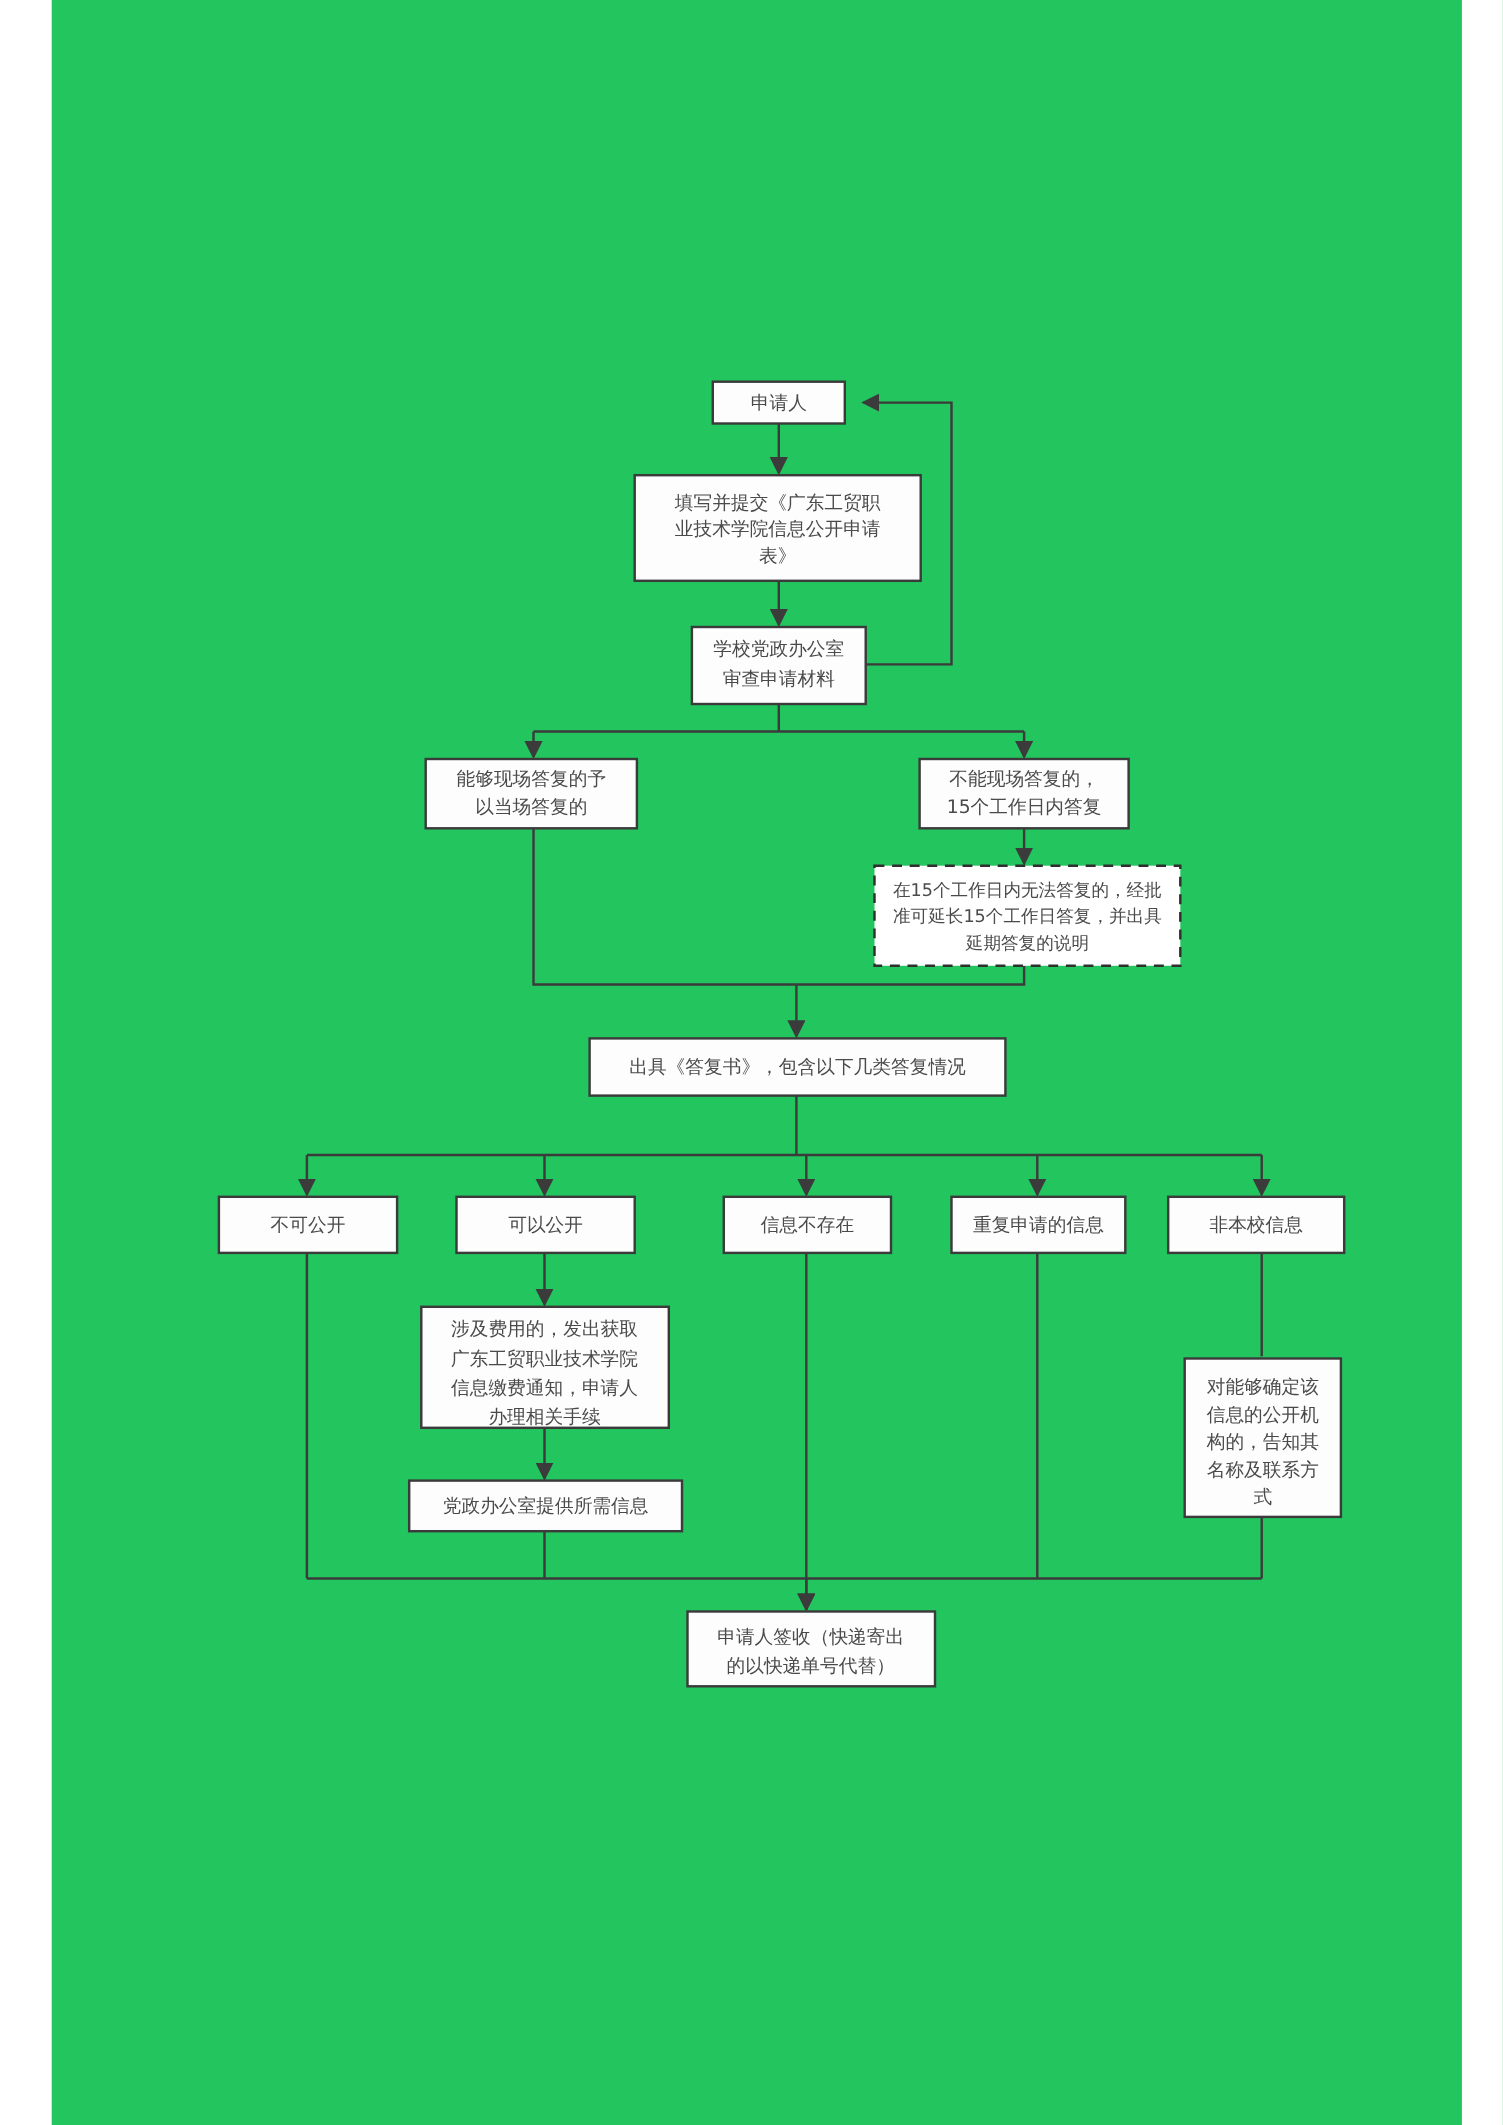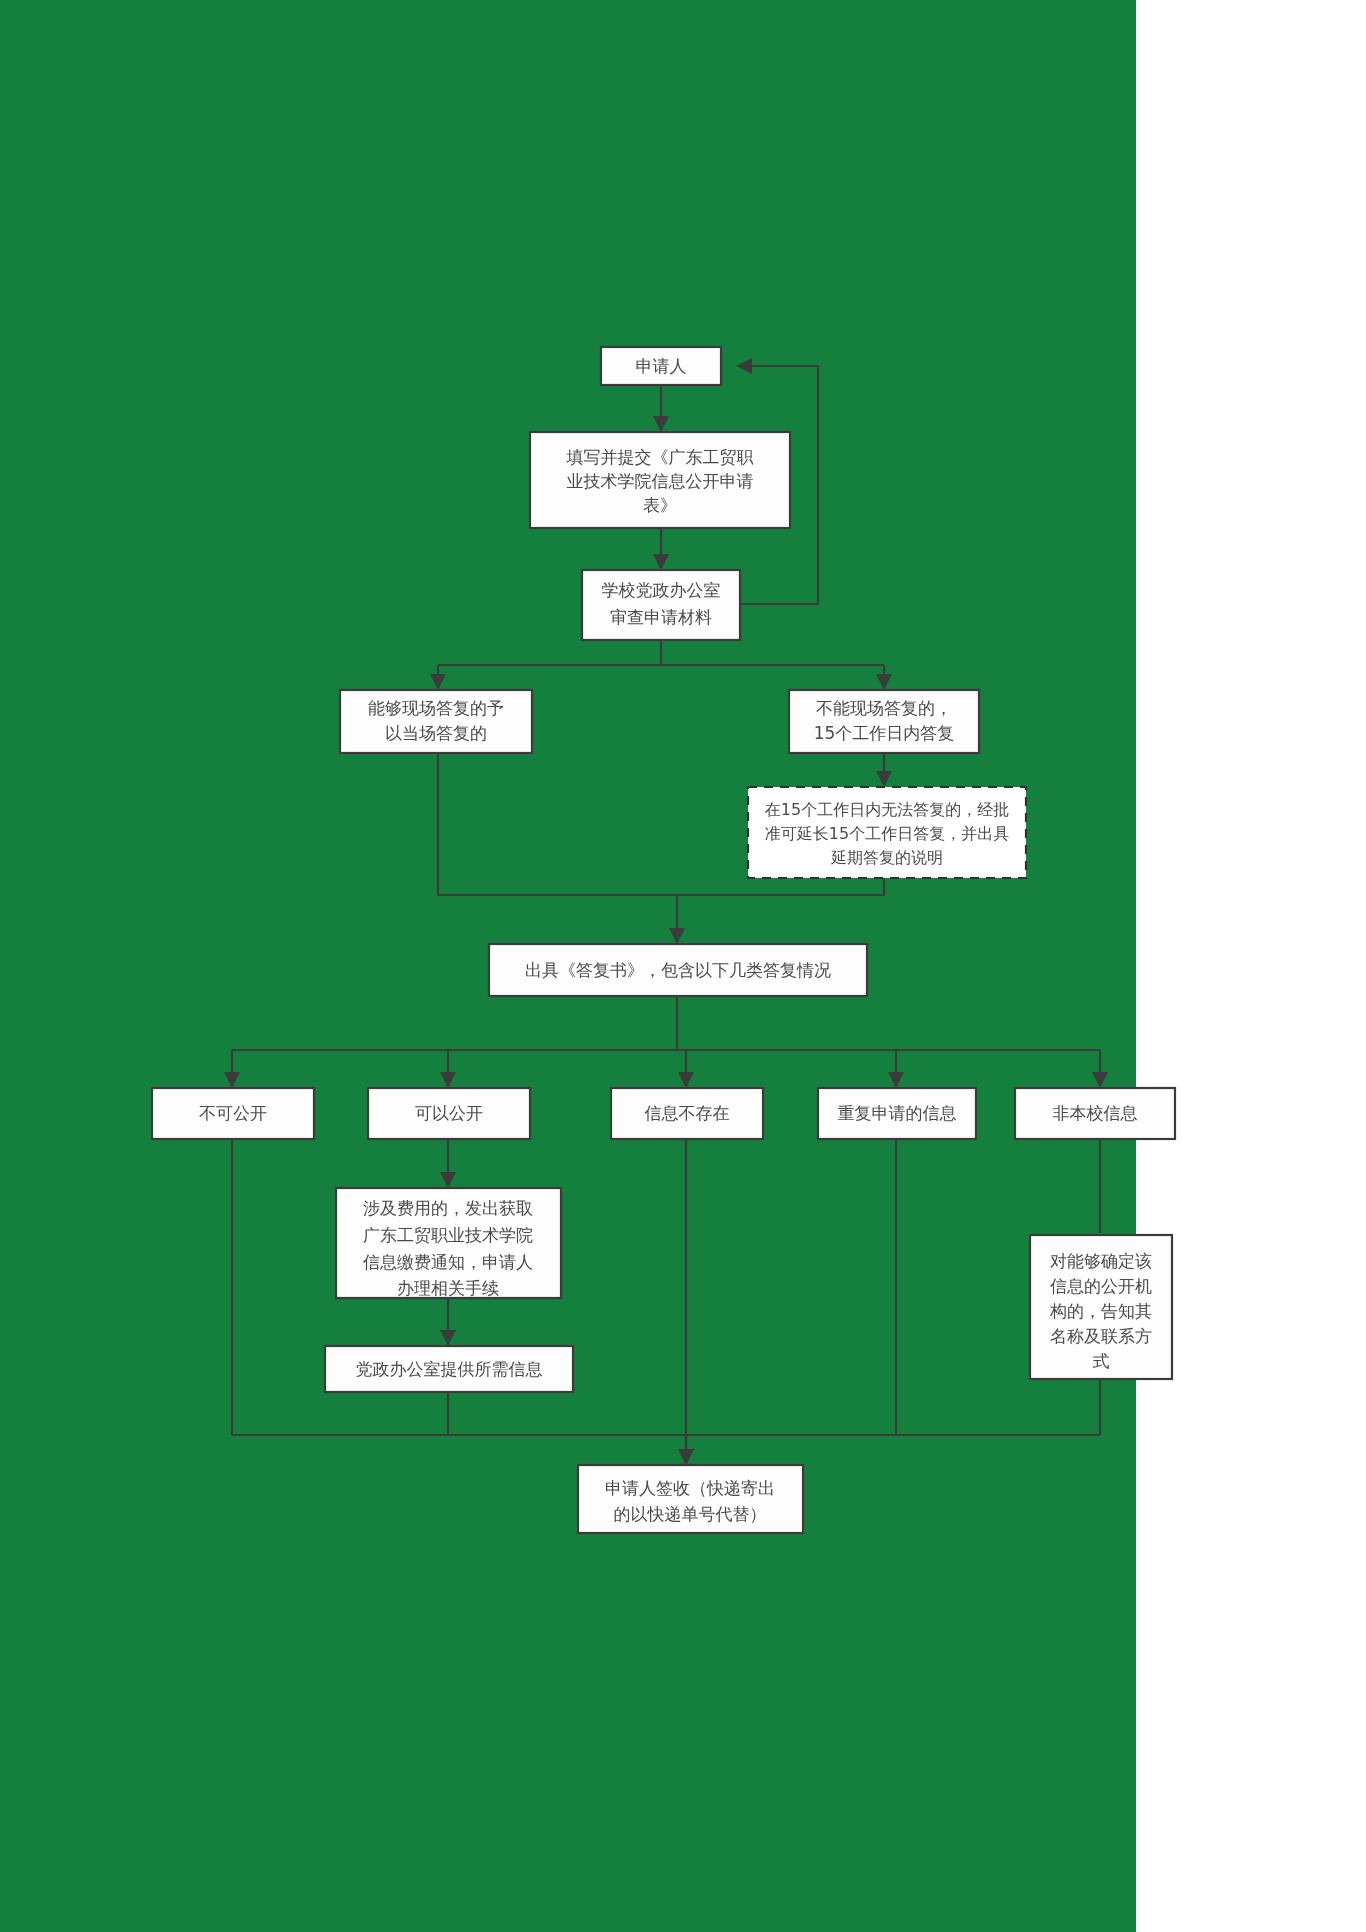--- a/index.html
+++ b/index.html
@@ -8,23 +8,24 @@
     background: #ffffff;
   }
   body {
     width: 1366px;
     height: 1932px;
     font-family: "DejaVu Sans", "Liberation Sans", sans-serif;
     overflow: hidden;
   }
   #chart-root {
     position: relative;
-    width: 1136px;
+    width: 1282px;
     height: 1932px;
-    background: #15803d;
+    background: #22c55e;
+    margin-left: 47px;
   }
   svg#flow {
     position: absolute;
     left: 0;
     top: 0;
     width: 1366px;
     height: 1932px;
     display: block;
   }
   .node-box {

